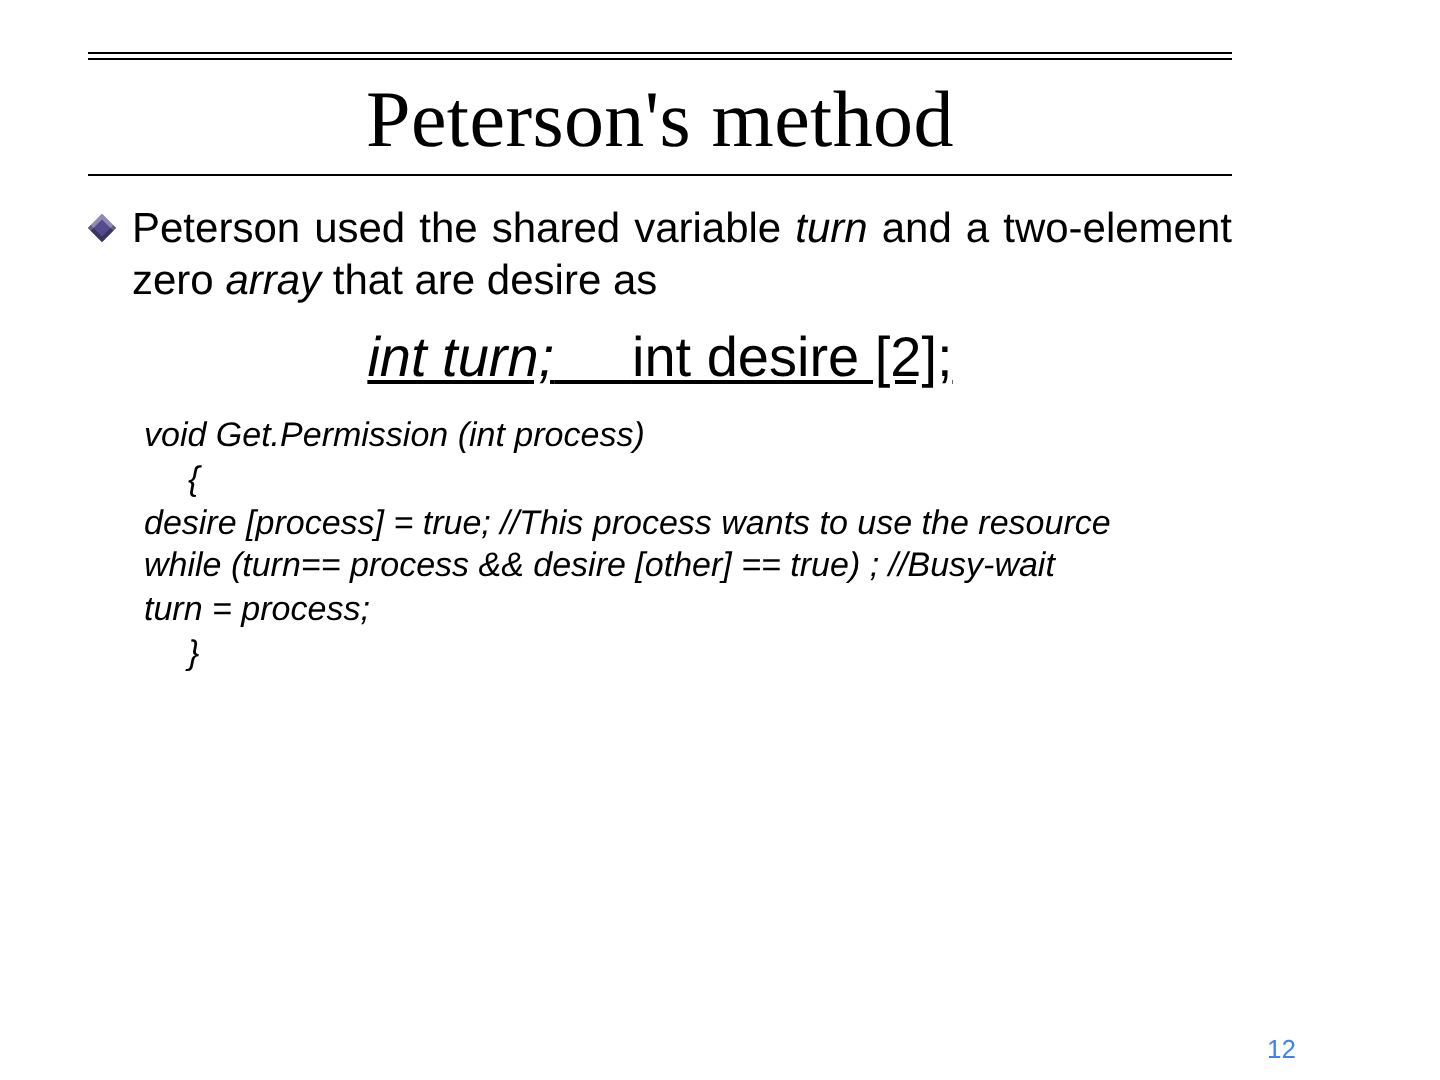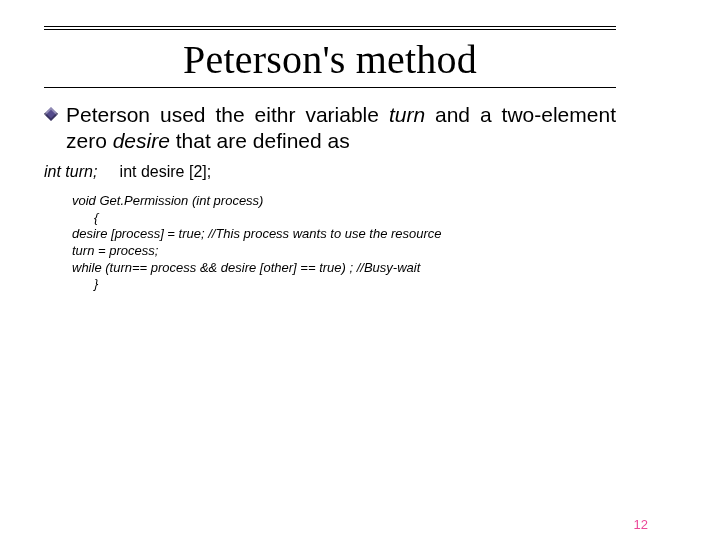--- a/index.html
+++ b/index.html
@@ -54,70 +54,71 @@
     left: 2px;
     top: 7px;
     width: 10px;
     height: 10px;
     background: #544b8c;
     transform: rotate(45deg);
     box-shadow: inset -2px -2px 0 0 rgba(0,0,0,0.3), inset 2px 2px 0 0 rgba(255,255,255,0.35);
   }
   .ital { font-style: italic; }
   .decl {
-    text-align: left;
-    font-size: 16px;
+    text-align: center;
+    font-size: 28px;
     margin: 4px 0 12px 0;
+    text-decoration: underline;
   }
   .decl .ital { font-style: italic; }
   .code {
     margin-left: 28px;
-    font-size: 13px;
+    font-size: 17px;
     font-style: italic;
     line-height: 1.28;
   }
   .code .brace {
     margin-left: 22px;
   }
   .pagenum {
     position: absolute;
     right: 12px;
     bottom: 8px;
     font-size: 13px;
-    color: #ec4899;
+    color: #3b82f6;
   }
 </style>
 </head>
 <body>
 
 <div class="slide">
 
   <hr class="rule top1">
   <hr class="rule top2">
 
   <div class="title">Peterson's method</div>
 
   <hr class="rule under">
 
   <ul class="body">
     <li>
-      <span>Peterson used the eithr variable </span><span class="ital">turn</span><span> and a two-element zero </span><span class="ital">desire</span><span> that are defined as</span>
+      <span>Peterson used the shared variable </span><span class="ital">turn</span><span> and a two-element zero </span><span class="ital">array</span><span> that are desire as</span>
     </li>
   </ul>
 
   <div class="decl">
     <span class="ital">int turn;</span>
     &nbsp;&nbsp;&nbsp;
     <span>int desire [2];</span>
   </div>
 
 
   <div class="code">
     <div>void Get.Permission (int  process)</div>
     <div class="brace">{</div>
     <div>desire [process] = true;  //This process wants to use the resource</div>
+    <div>while (turn== process &amp;&amp; desire [other] == true) ; //Busy-wait</div>
     <div>turn = process;</div>
-    <div>while (turn== process &amp;&amp; desire [other] == true) ; //Busy-wait</div>
     <div class="brace">}</div>
   </div>
 
   <div class="pagenum">12</div>
 </div>
 
 </body></html>

